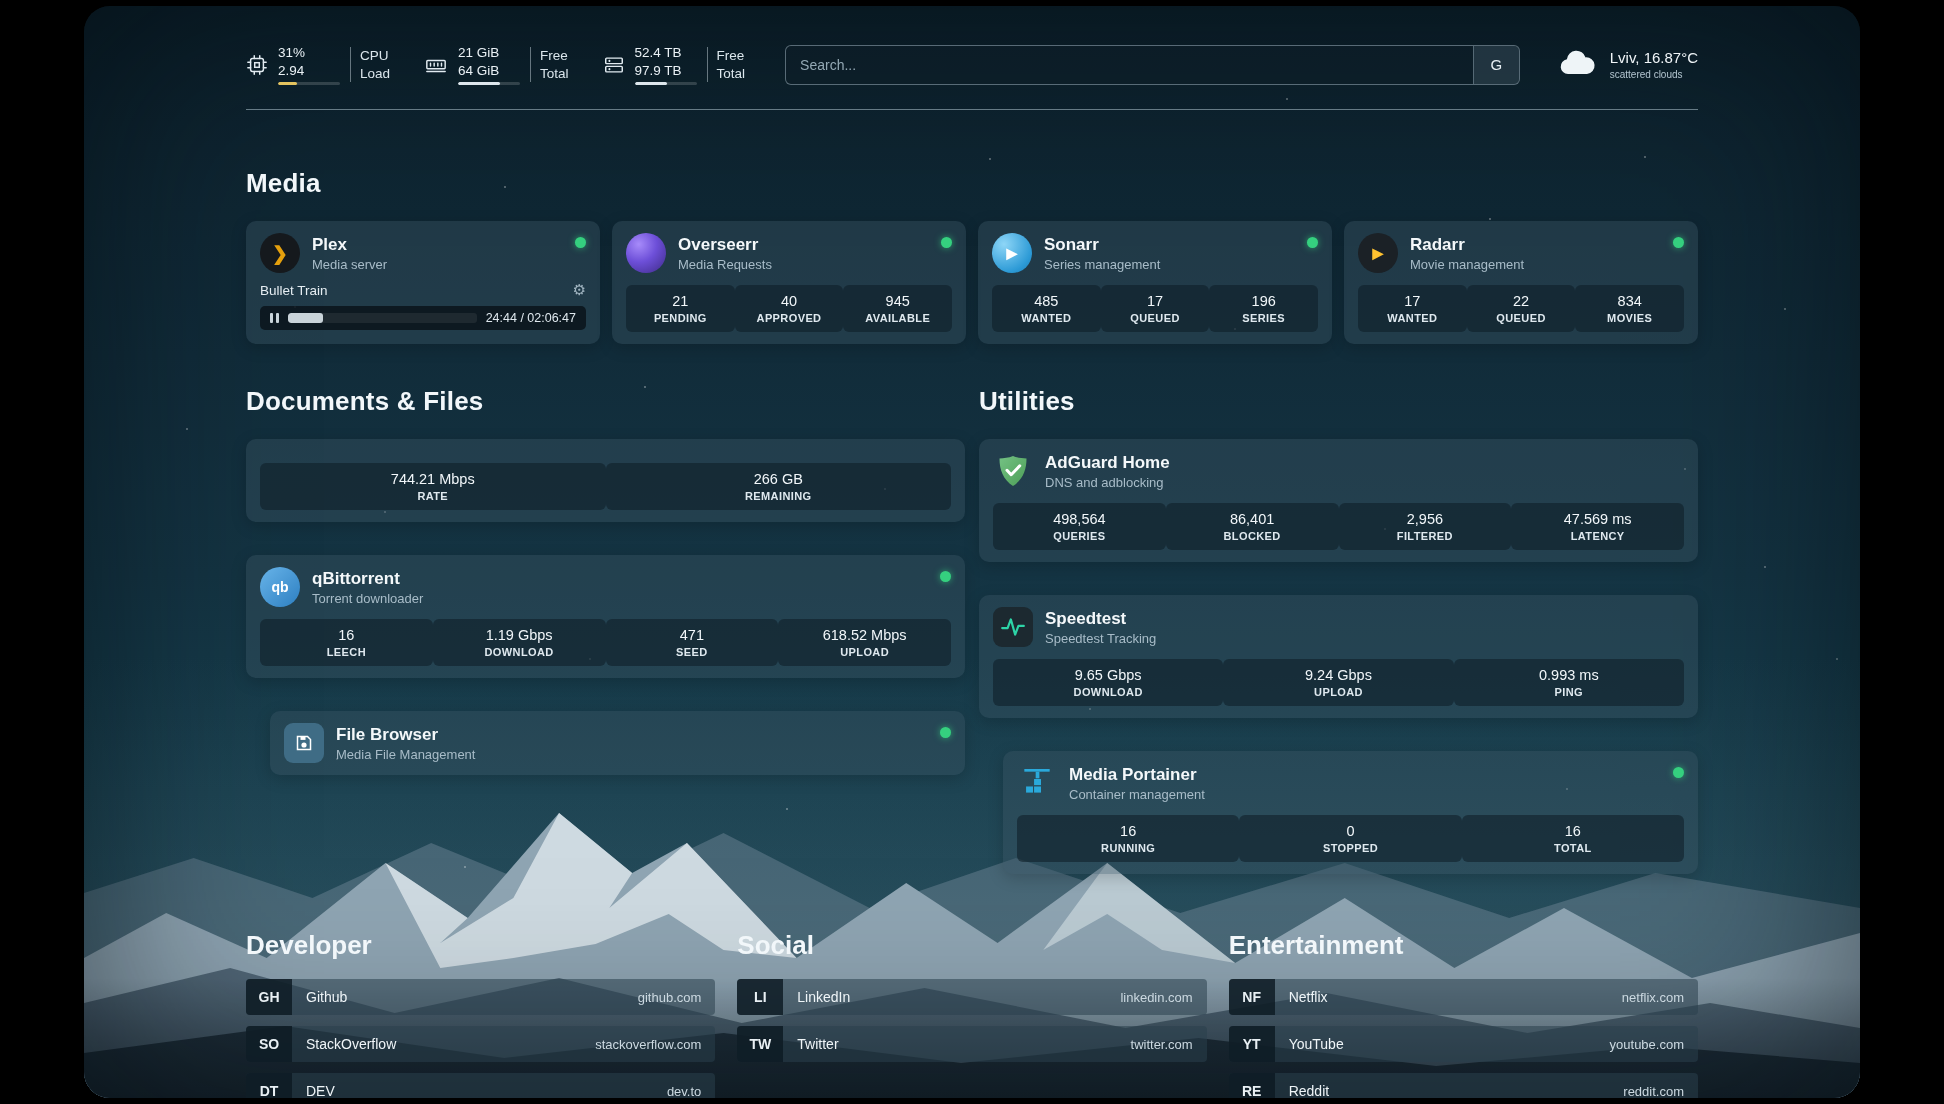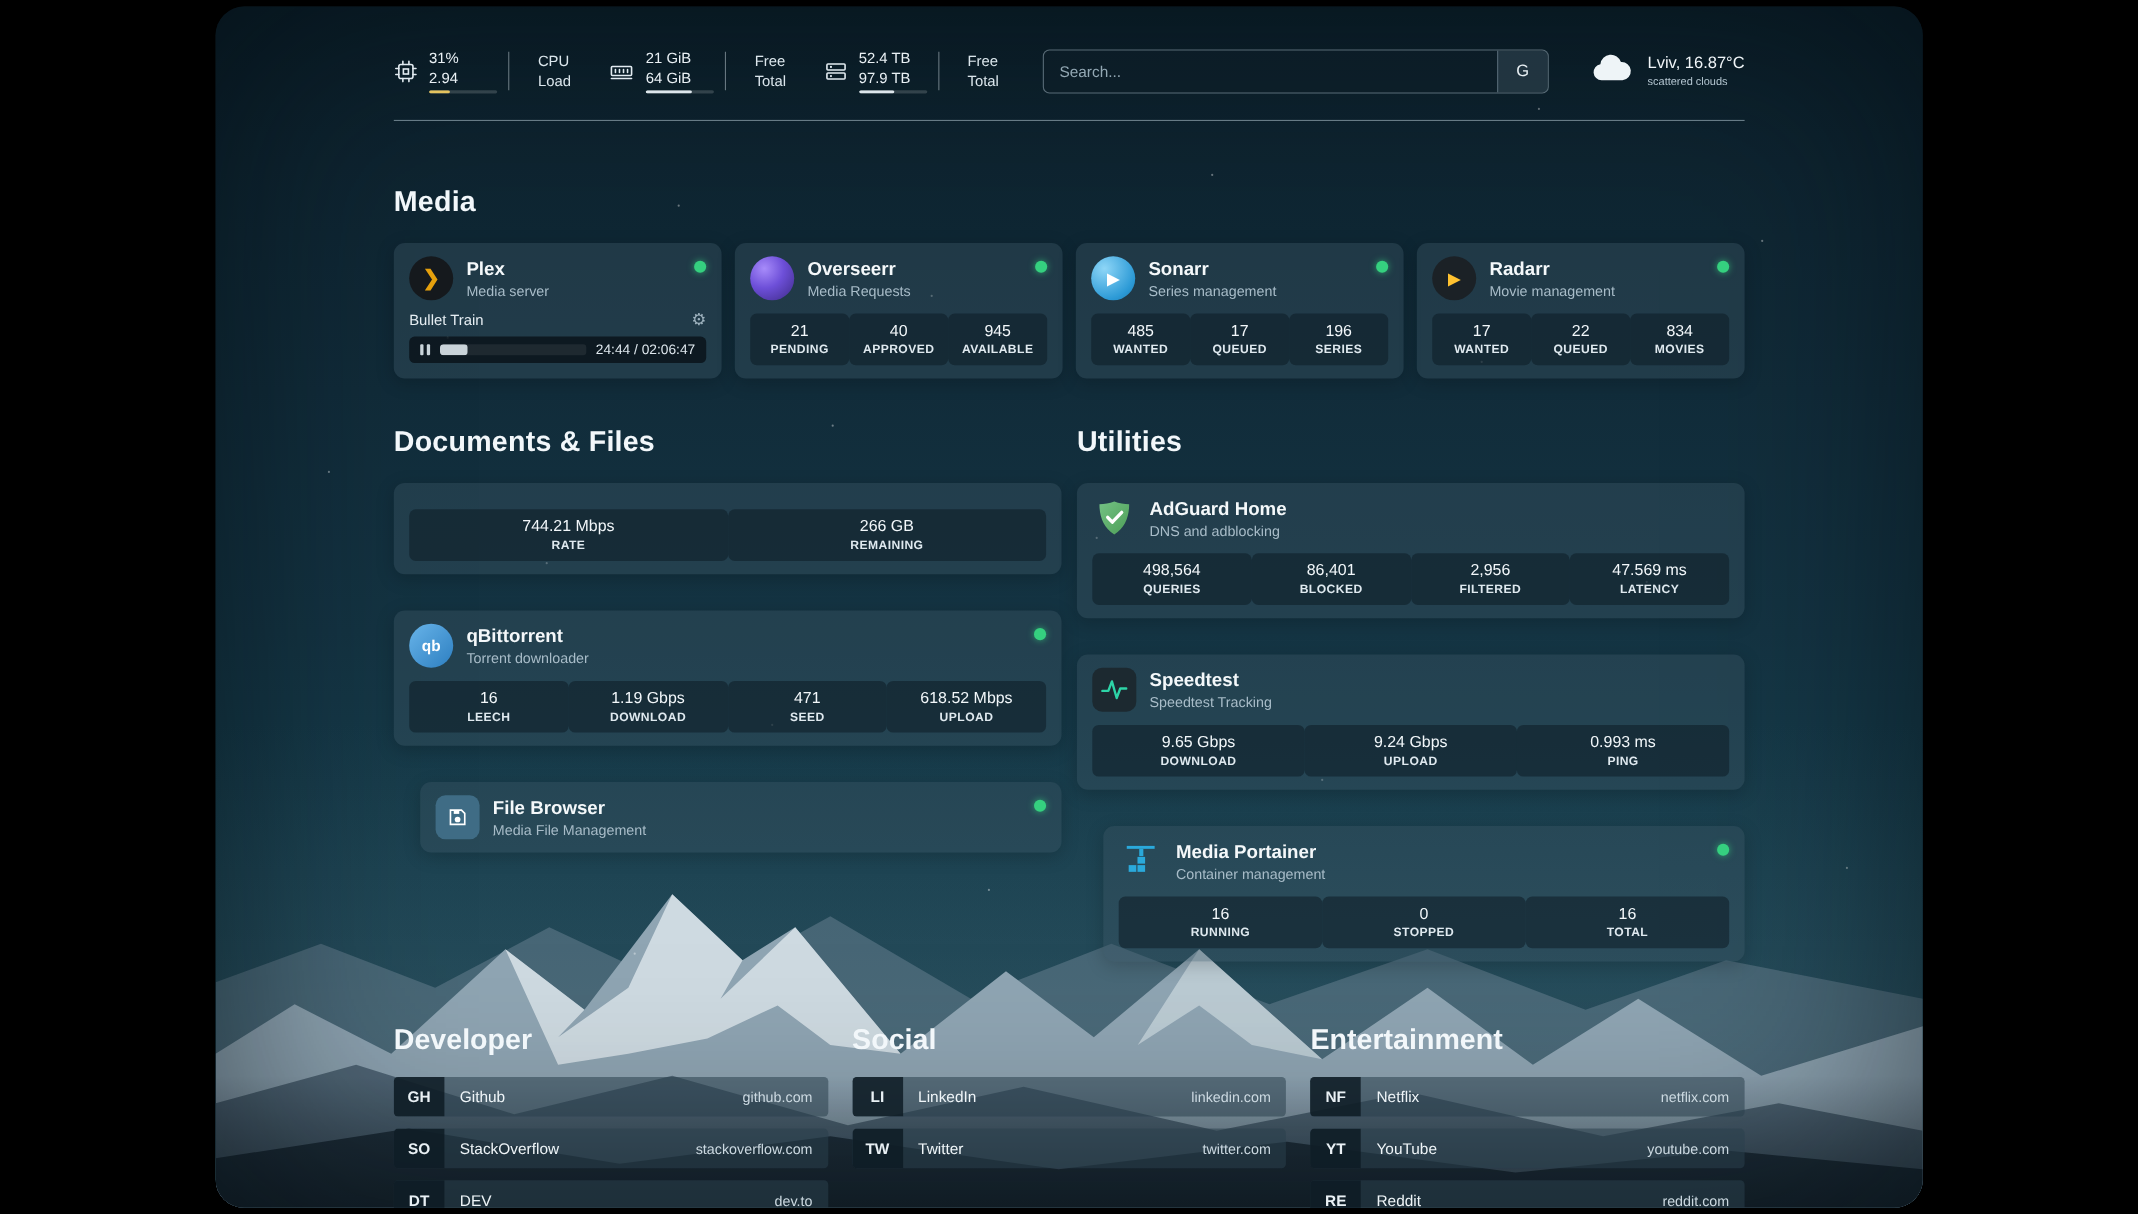--- a/index.html
+++ b/index.html
@@ -1,20 +1,20 @@
 <!DOCTYPE html>
 <html><head>
 <meta charset="utf-8">
 <style>
   * { box-sizing: border-box; margin: 0; padding: 0; }
   html,body { background:#000; width:100%; height:100%; }
   body { font-family:"Liberation Sans", sans-serif; -webkit-font-smoothing:antialiased; }
 
   .frame {
-    position:relative; width:1552px; height:1092px; margin:6px auto;
+    position:relative; width:1776px; height:1092px; margin:6px auto;
     border-radius:26px; overflow:hidden;
     background:linear-gradient(180deg,#0c202b 0%, #112c3a 32%, #143443 52%, #173f4e 72%, #1a4856 100%);
   }
   .mountains { position:absolute; left:0; bottom:0; width:100%; height:440px; z-index:0; }
   .bottom-fade { position:absolute; left:0; bottom:0; width:100%; height:120px; z-index:1;
     background:linear-gradient(180deg, rgba(10,20,27,0) 0%, rgba(10,20,27,.45) 100%); pointer-events:none; }
   .vignette { position:absolute; inset:0; z-index:1; pointer-events:none;
     box-shadow: inset 0 0 200px rgba(0,8,14,.6); }
   .stars { position:absolute; top:0; left:0; width:2px; height:2px; border-radius:50%; z-index:1; opacity:.38; background:transparent;
     box-shadow: 210px 300px 0 0 #fff, 420px 180px 0 0 #fff, 650px 262px 0 0 #fff, 905px 152px 0 0 #fff,
@@ -30,21 +30,21 @@
   .topbar { display:flex; align-items:center; }
   .sys-group { display:flex; align-items:center; gap:34px; }
   .sys-widget { display:flex; align-items:center; gap:10px; }
   .sys-ic { color:#e2ebf1; display:flex; }
   .sys-ic svg { stroke:#e2ebf1; fill:none; stroke-width:1.6; stroke-linecap:round; }
   .sys-vals { display:flex; flex-direction:column; font-size:13.5px; color:#eaf1f5; line-height:1.3; }
   .sys-bar { margin-top:3px; width:62px; height:3px; border-radius:2px; background:rgba(255,255,255,.16); overflow:hidden; }
   .sys-bar > div { height:100%; border-radius:2px; background:#dde6ec; }
   .sys-bar.cpu > div { background:#e3c35f; }
   .sys-labels { display:flex; flex-direction:column; font-size:13.5px; color:#dbe6ec; line-height:1.3;
-    border-left:1px solid rgba(214,228,236,.45); padding-left:26px; }
+    border-left:1px solid rgba(214,228,236,.45); padding-left:9px; }
 
   .searchbar { flex:1; margin:0 36px 0 40px; height:40px; display:flex; align-items:center;
     background:rgba(14,30,40,.5); border:1px solid rgba(165,186,198,.5); border-radius:6px; overflow:hidden; }
   .searchbar input { flex:1; height:100%; background:transparent; border:none; outline:none;
     padding:0 14px; font-size:14px; color:#e5edf2; font-family:"Liberation Sans", sans-serif; }
   .searchbar input::placeholder { color:#93a8b4; }
   .search-engine-btn { width:46px; height:100%; display:flex; align-items:center; justify-content:center;
     border-left:1px solid rgba(165,186,198,.4); background:rgba(90,115,130,.28);
     color:#e9f0f4; font-size:15px; cursor:pointer; }
 

